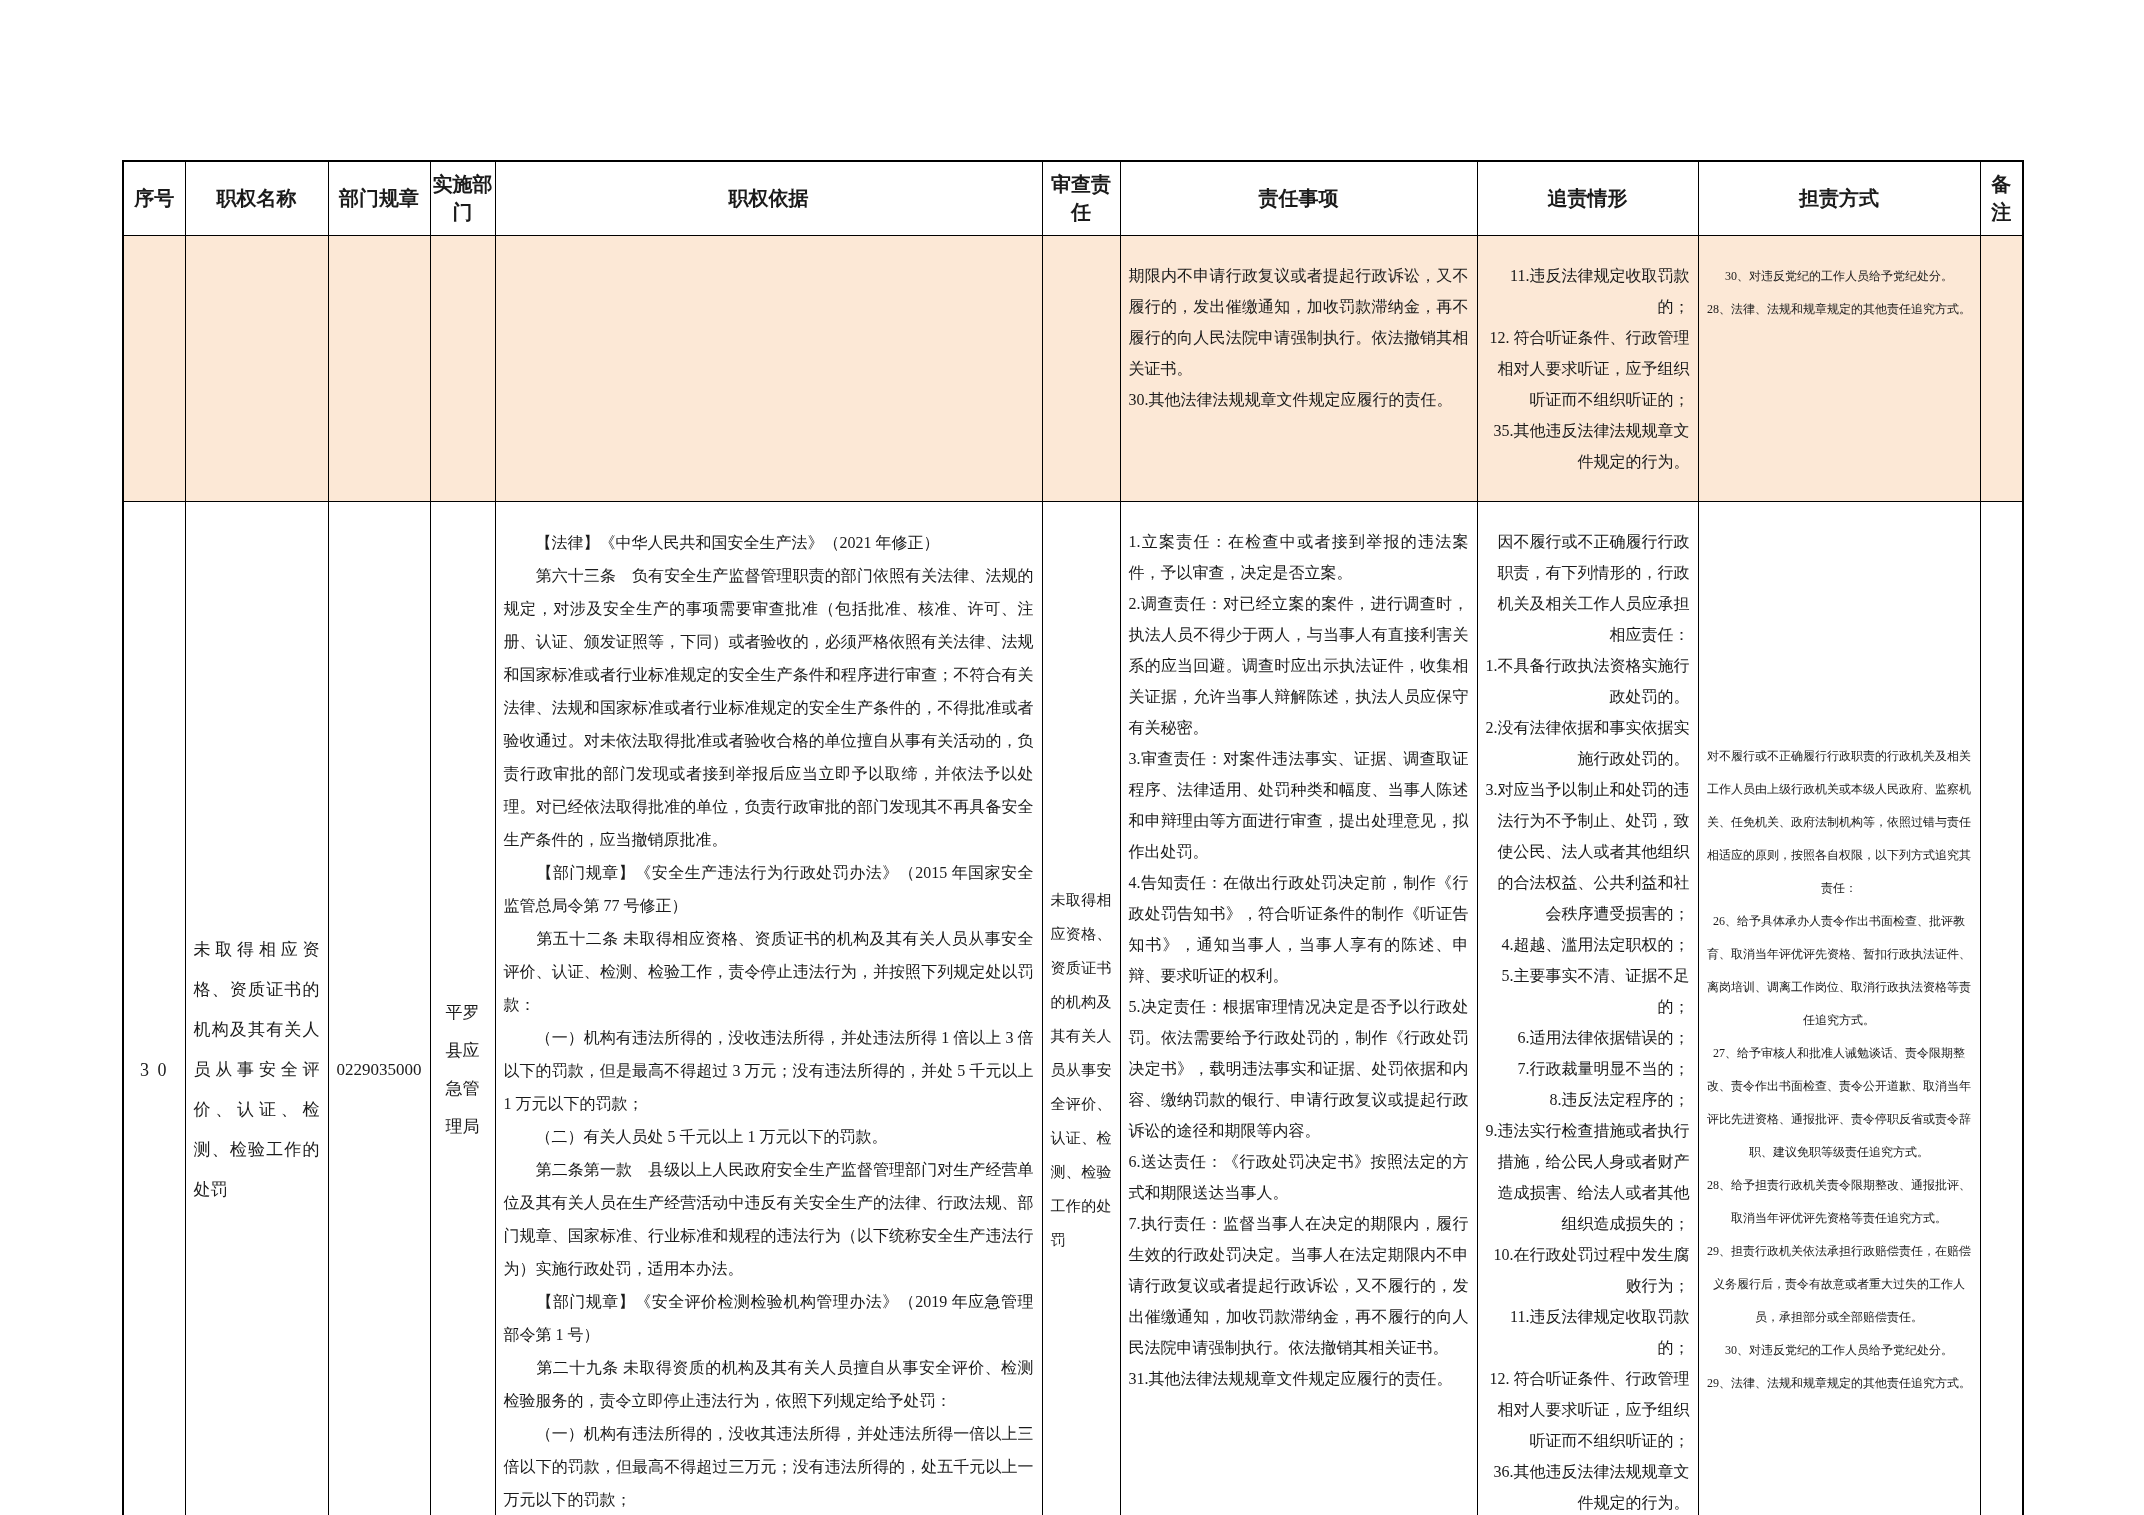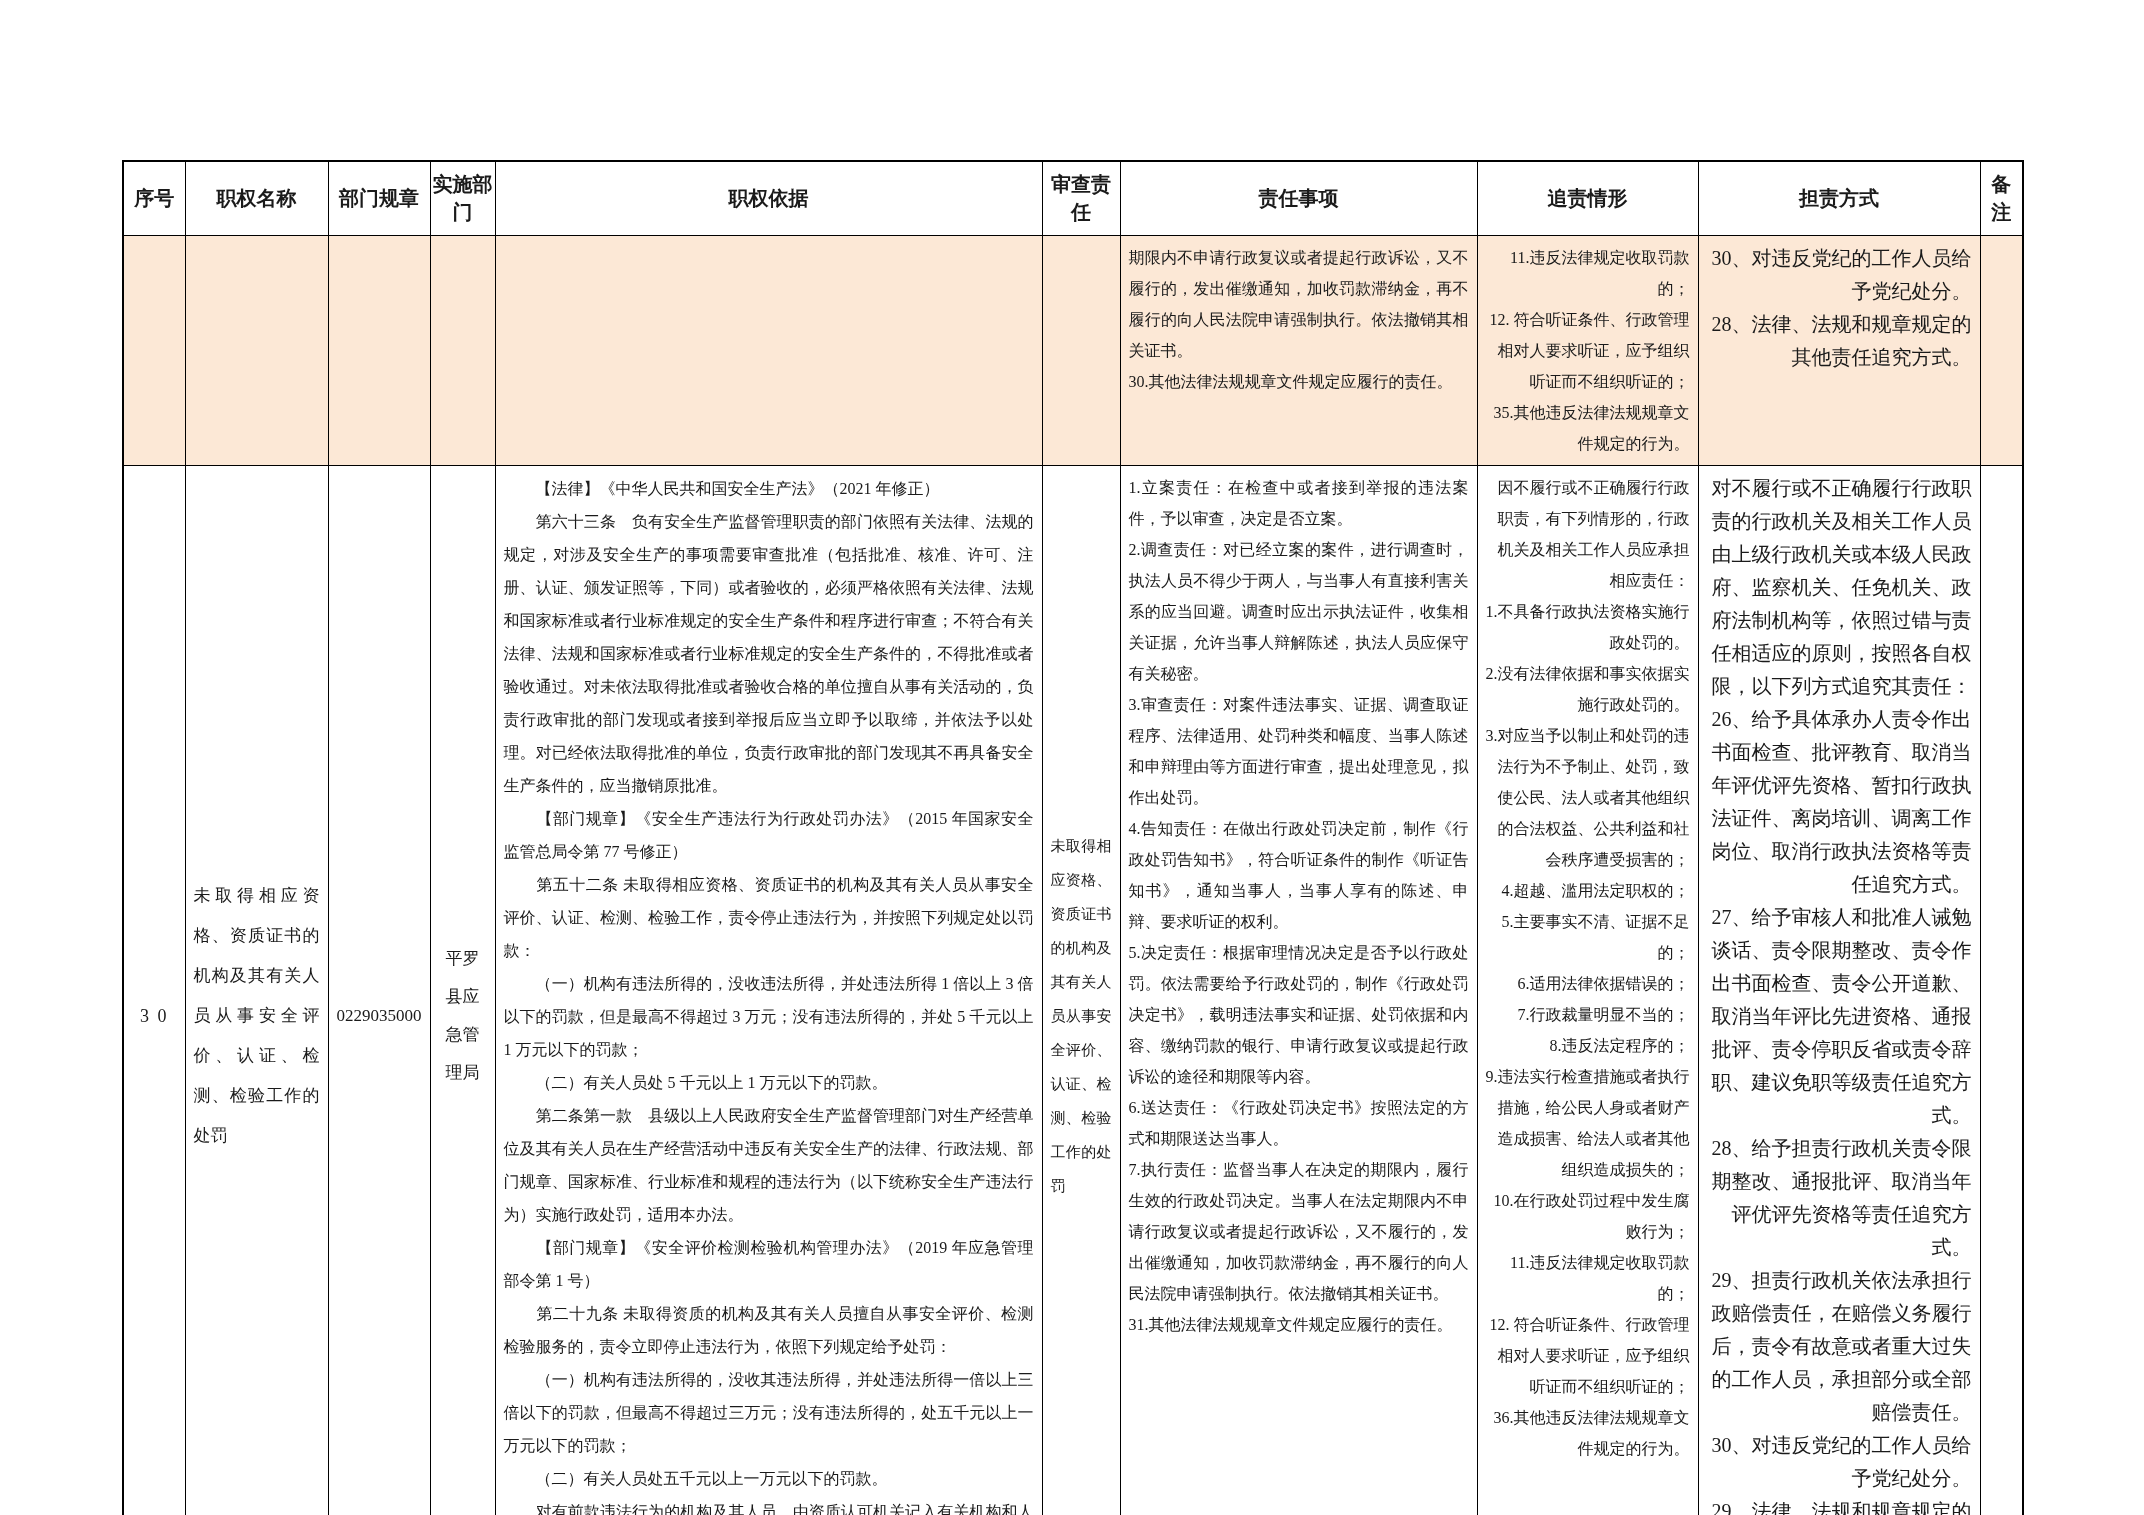--- a/index.html
+++ b/index.html
@@ -22,21 +22,21 @@
     top: 160px;
     width: 1900px;
     border-collapse: collapse;
     table-layout: fixed;
     border: 2px solid #000;
   }
   table.power-table th,
   table.power-table td {
     border: 1px solid #000;
     vertical-align: top;
-    padding: 6px 8px;
+    padding: 24px 8px;
     box-sizing: border-box;
     word-break: break-all;
     overflow-wrap: anywhere;
   }
   
   col.c-seq      { width: 62px;  }
   col.c-name     { width: 143px; }
   col.c-code     { width: 102px; }
   col.c-dept     { width: 65px;  }
   col.c-basis    { width: 547px; }
@@ -105,23 +105,23 @@
     text-justify: inter-character;
     padding: 8px 10px;
   }
   td.cell-acc {
     font-size: 16px;
     line-height: 31px;
     text-align: right;
     padding: 8px 8px;
   }
   td.cell-liab {
-    font-size: 20px;
+    font-size: 12px;
     line-height: 33px;
-    text-align: right;
+    text-align: center;
     padding: 8px 10px;
   }
   td.cell-remark { padding: 2px; }
 </style>
 </head>
 <body>
 
 <div class="sheet">
   <table class="power-table">
     <colgroup>

